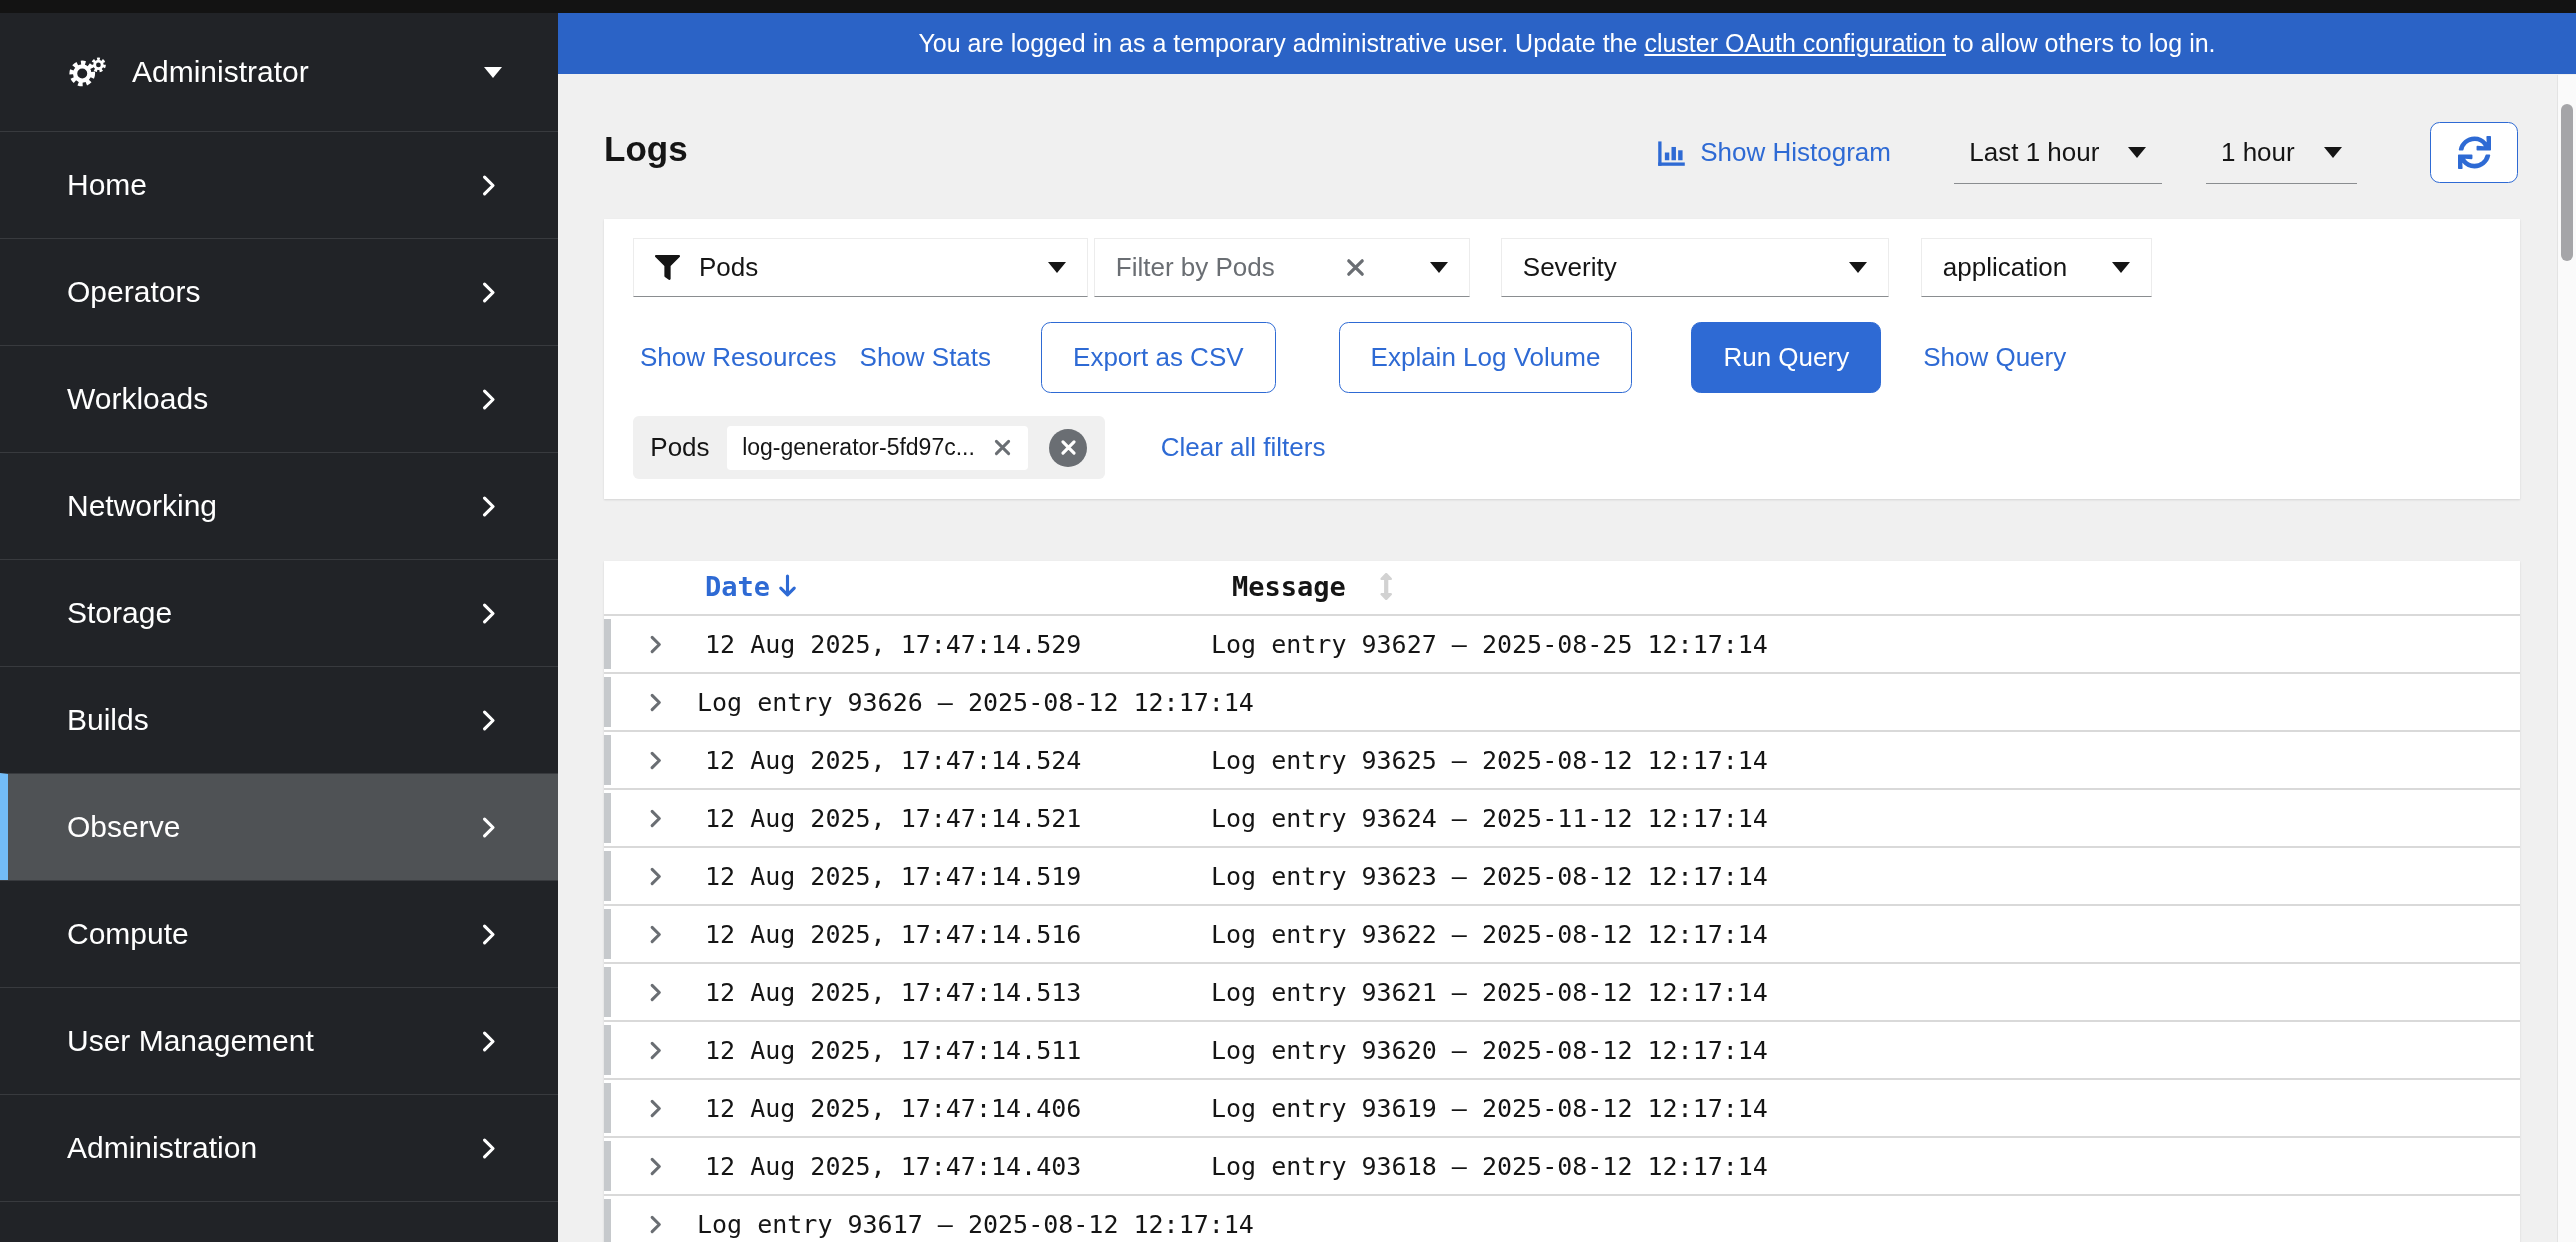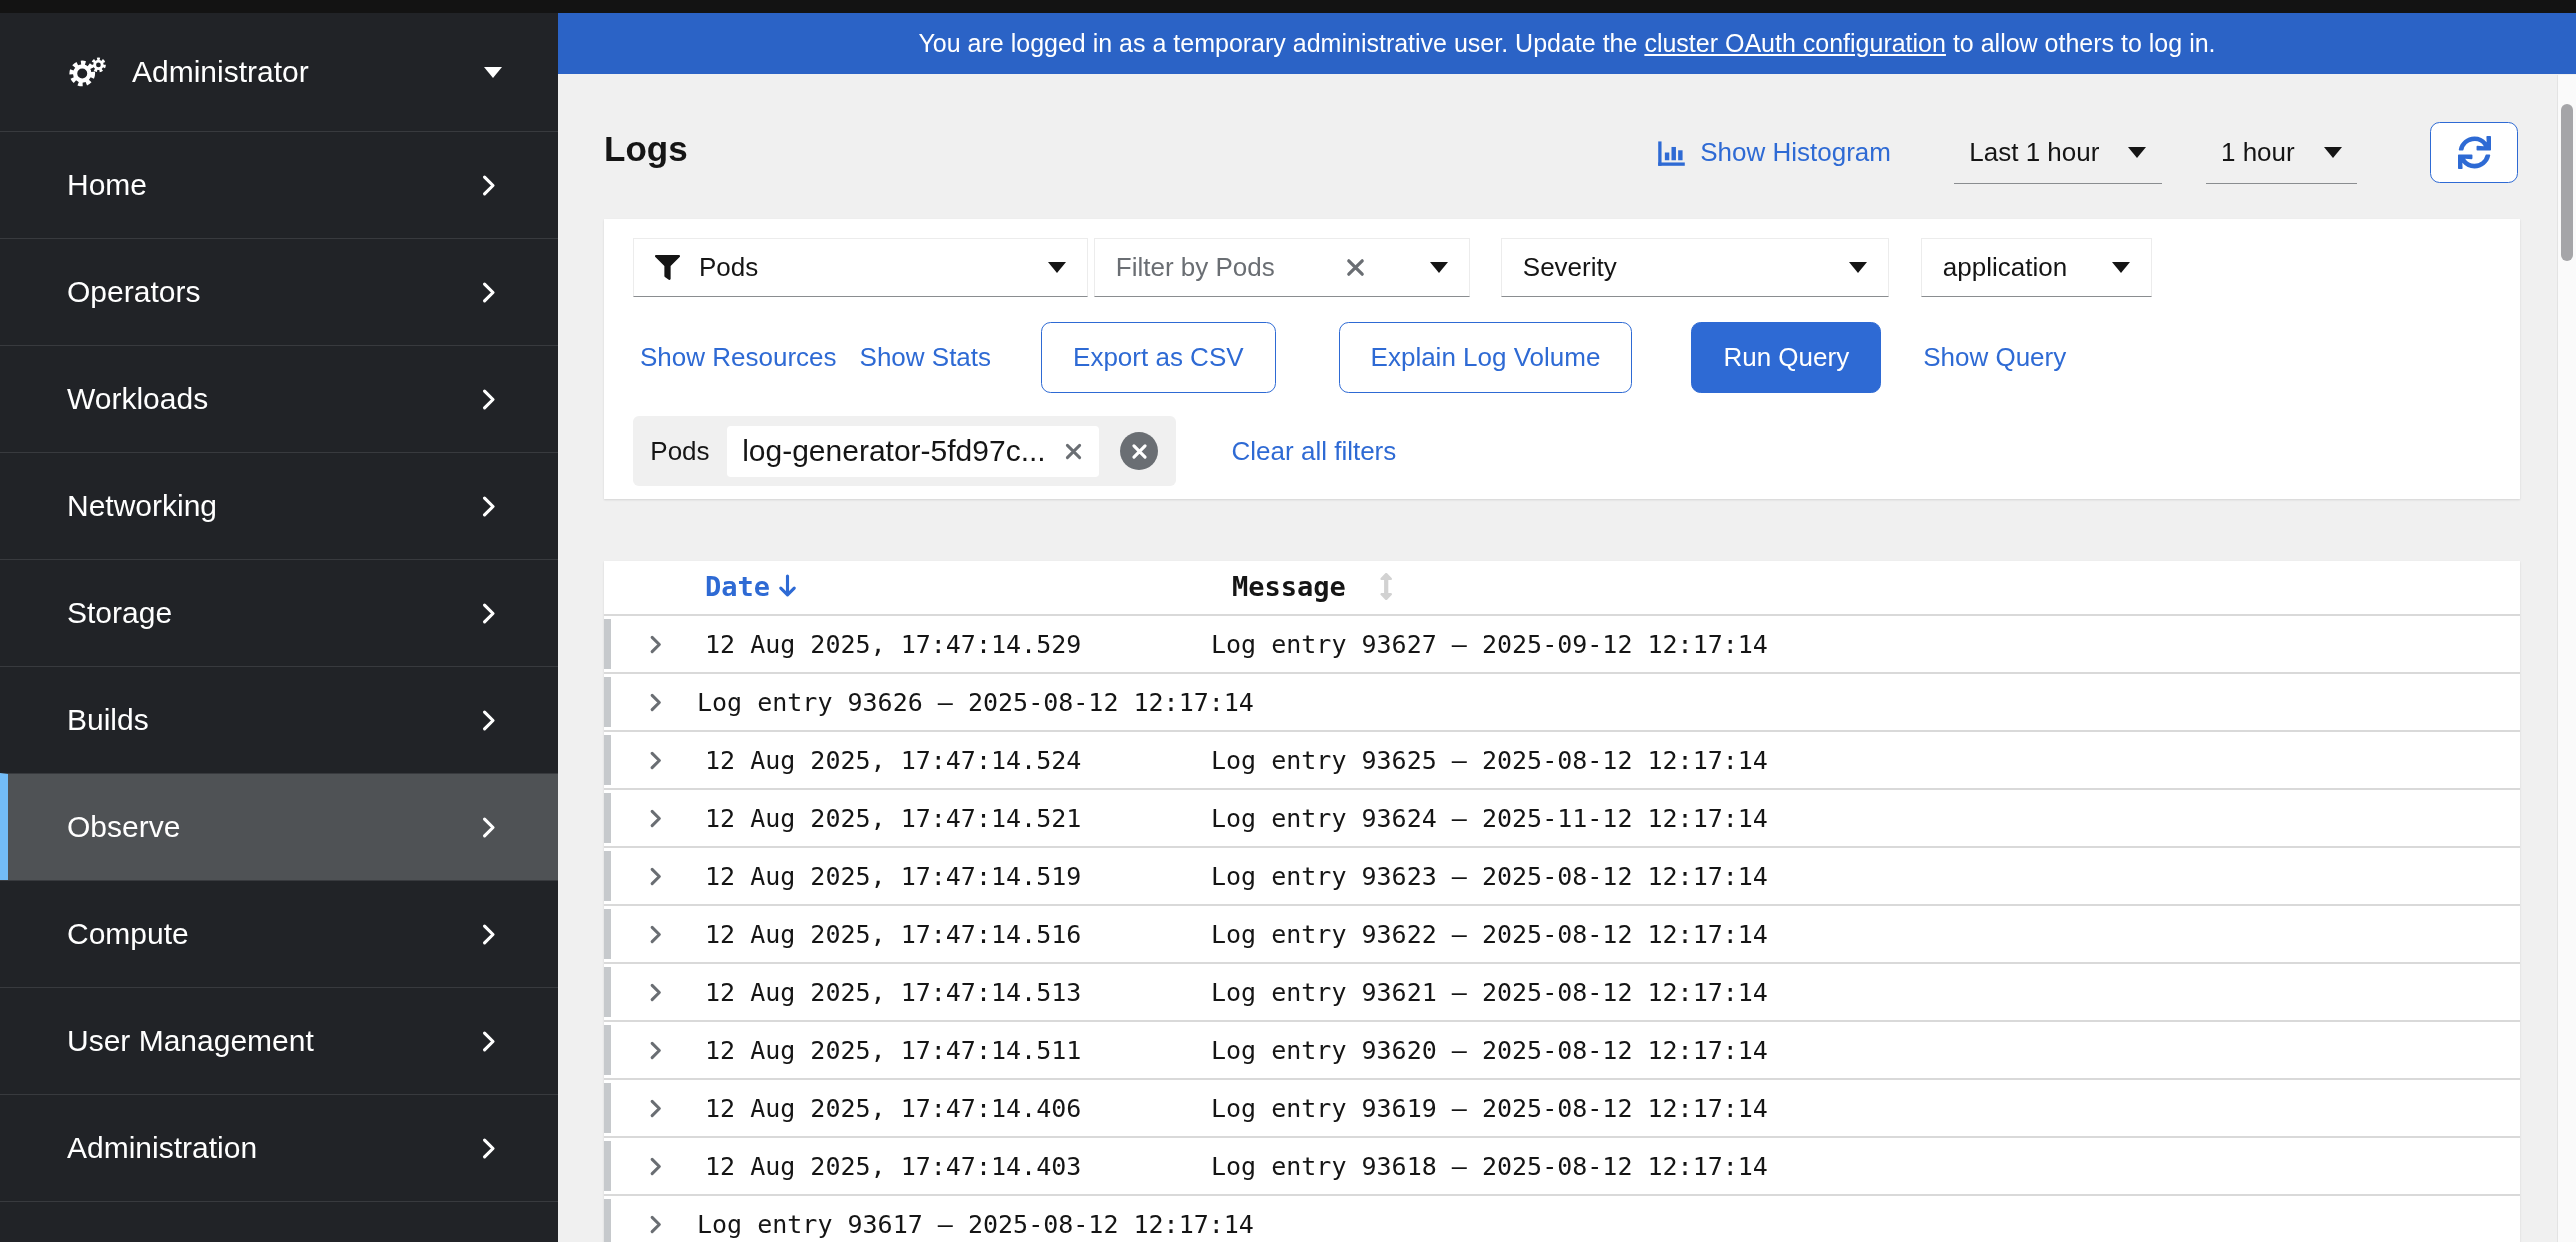--- a/index.html
+++ b/index.html
@@ -65,21 +65,21 @@
   .btn { height: 71px; padding: 0 31px; border: 1.9px solid #2e6ad4; border-radius: 9.6px; background: #fff;
          color: #2e6ad4; font-size: 26px; font-family: "Liberation Sans", sans-serif; cursor: pointer; }
   .btn-export { margin-right: 63px; }
   .btn-explain { margin-right: 59px; }
   .btn-primary { background: #2e6ad4; border-color: #2e6ad4; color: #fff; margin-right: 42px; }
 
   .chips-row { display: flex; align-items: center; margin: 23px 0 0 29px; }
   .chip-group { display: flex; align-items: center; background: #f0f0f0; border-radius: 5.8px; padding: 9.6px 17.3px; }
   .chip-group-label { font-size: 26px; color: #151515; }
   .chip { display: flex; align-items: center; background: #fff; border-radius: 3.8px; padding: 8.6px 15.3px; margin-left: 17.3px;
-          font-size: 30px; color: #151515; }
+          font-size: 23px; color: #151515; }
   .chip .xbtn { margin-left: 17.3px; }
   .times-circle { width: 38px; height: 38px; border-radius: 50%; background: #6a6e73; margin-left: 21px;
                   display: flex; align-items: center; justify-content: center; border: none; cursor: pointer; }
   .clear-all { margin-left: 56px; font-size: 26px; }
 
   
   .table-card { left: 604px; top: 561px; width: 1916px; height: 682px; overflow: hidden; }
   .mono { font-family: "DejaVu Sans Mono", "Liberation Mono", monospace; }
   .thead { position: relative; height: 53px; }
   .th { position: absolute; top: 9.6px; display: flex; align-items: center; font-size: 27px; font-weight: bold; cursor: pointer; }
@@ -286,21 +286,21 @@
       </div>
     </div>
     <div>
         <div class="log-row">
     <button class="row-expand">
       <svg width="23" height="23" viewBox="0 0 24 24">
         <path d="M8.5 4.5 16 12l-7.5 7.5" fill="none" stroke="currentColor" stroke-width="3.2" stroke-linecap="round" stroke-linejoin="round"></path>
       </svg>
     </button>
     <span class="cell date mono">12 Aug 2025, 17:47:14.529</span>
-    <span class="cell msg mono">Log entry 93627 – 2025-09-12 12:17:14</span>
+    <span class="cell msg mono">Log entry 93627 – 2025-08-25 12:17:14</span>
   </div>
         <div class="log-row">
     <button class="row-expand">
       <svg width="23" height="23" viewBox="0 0 24 24">
         <path d="M8.5 4.5 16 12l-7.5 7.5" fill="none" stroke="currentColor" stroke-width="3.2" stroke-linecap="round" stroke-linejoin="round"></path>
       </svg>
     </button>
     <span class="cell msg mono">Log entry 93626 – 2025-08-12 12:17:14</span>
   </div>
         <div class="log-row">

